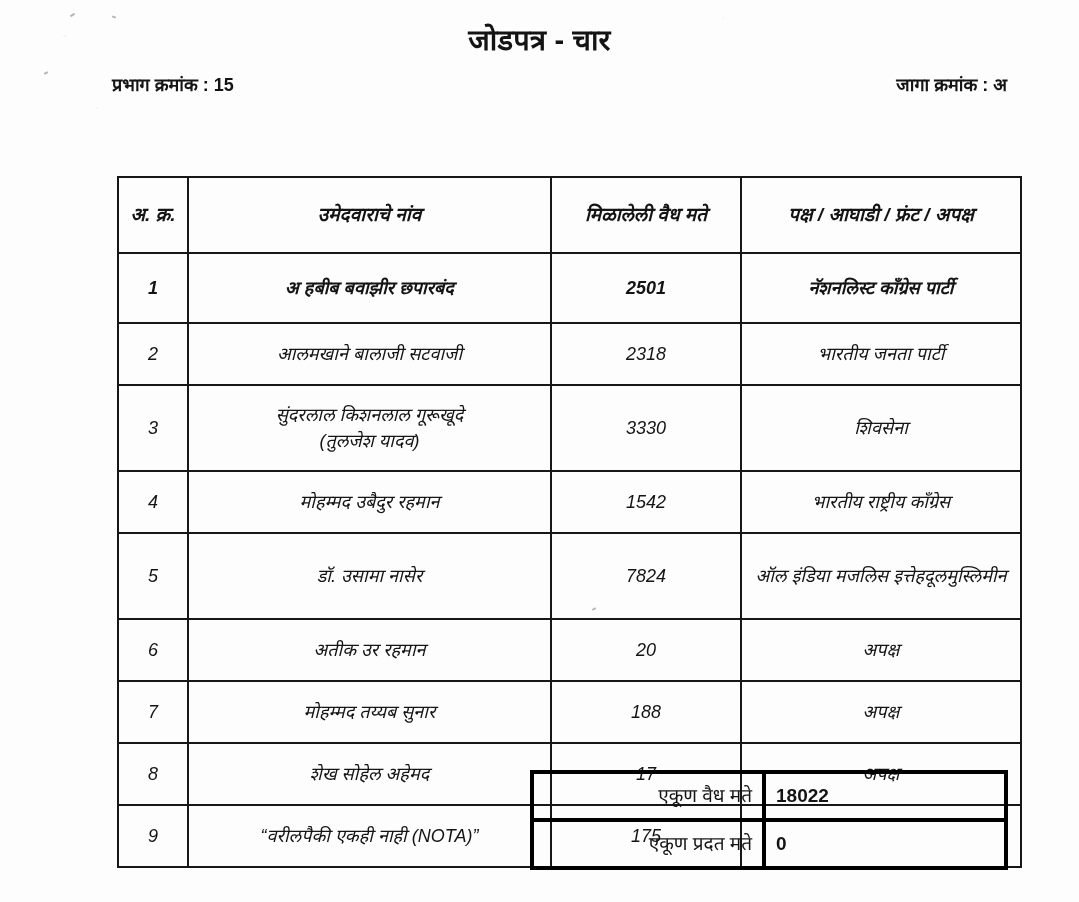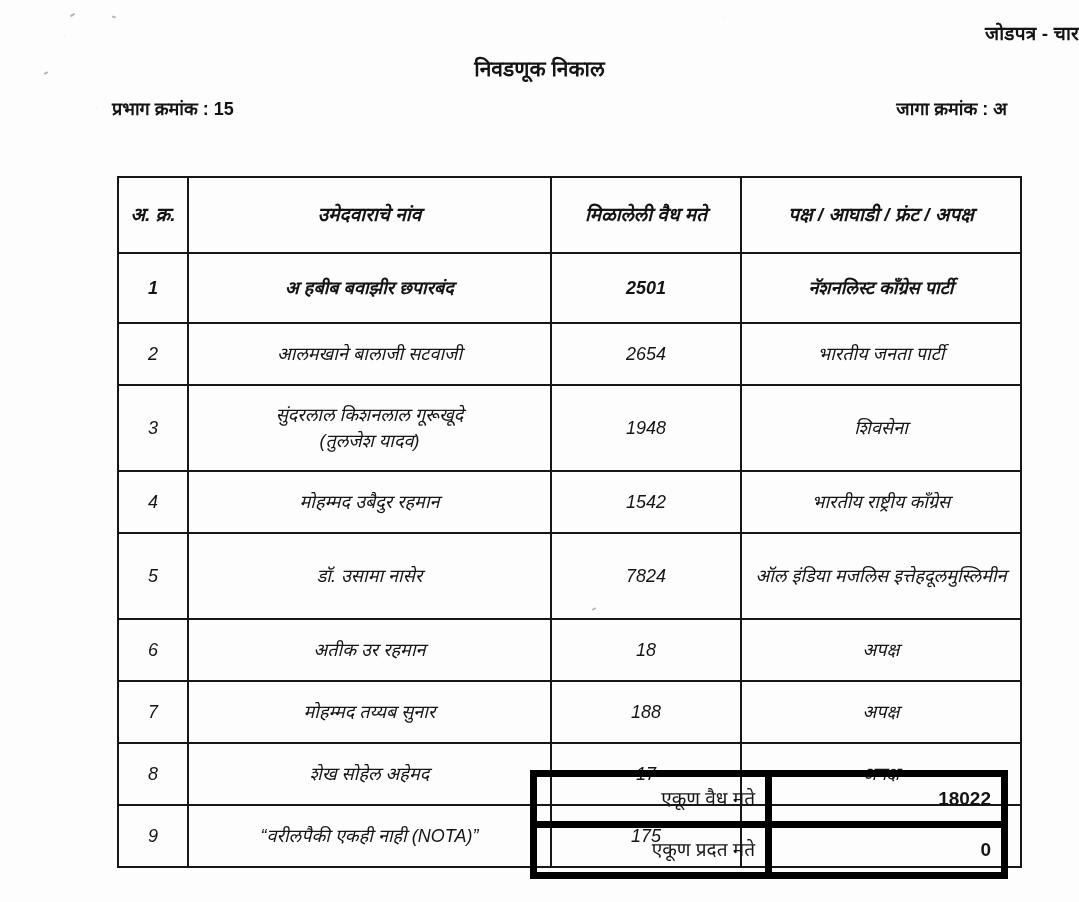--- a/index.html
+++ b/index.html
@@ -36,25 +36,24 @@
     height: 902px;
     box-sizing: border-box;
   }
 
   
   .head-block {
     text-align: center;
     padding-top: 22px;
   }
   .title-1 {
-    font-size: 19px;
+    font-size: 29px;
     font-weight: 700;
     letter-spacing: .2px;
     line-height: 1.25;
-    text-align: right;
   }
   .title-2 {
     font-size: 21px;
     font-weight: 700;
     margin-top: 10px;
     line-height: 1.25;
   }
   .title-3 {
     font-size: 19.5px;
     font-weight: 700;
@@ -119,54 +118,53 @@
     left: 530px;
     top: 770px;
     width: 478px;
   }
   table.summary {
     border-collapse: collapse;
     width: 478px;
     table-layout: fixed;
   }
   table.summary td {
-    border: 7px solid #000000;
+    border: 4px solid #000000;
     height: 40px;
     font-size: 19px;
     padding: 2px 10px;
     line-height: 1.3;
   }
   table.summary td.label {
     width: 208px;
     text-align: right;
     font-weight: 400;
   }
   table.summary td.value {
-    text-align: right;
+    text-align: left;
     font-weight: 700;
   }
 
   
   .speck {
     position: absolute;
     background: rgba(0,0,0,.28);
     z-index: 2;
     pointer-events: none;
   }
 </style>
 </head>
 <body>
 
 <div class="paper"></div>
 
 <div class="sheet">
 
   <div class="head-block">
     <div class="title-1">जोडपत्र - चार</div>
-    <div class="title-2">निवडणूक निकाल</div>
   </div>
 
   <div class="meta-row">
     <div>प्रभाग क्रमांक : 15</div>
     <div>जागा क्रमांक : अ</div>
   </div>
 
   <div class="main-table-wrap">
     <table class="main">
       <colgroup>
@@ -186,45 +184,45 @@
       <tbody id="main-body">
           <tr class="winner">
             <td class="sr"><span>1</span></td>
             <td class="name"><span>अ हबीब बवाझीर छपारबंद</span></td>
             <td class="votes"><span>2501</span></td>
             <td class="party"><span>नॅशनलिस्ट काँग्रेस पार्टी</span></td>
           </tr>
           <tr class="row-std">
             <td class="sr"><span>2</span></td>
             <td class="name"><span>आलमखाने बालाजी सटवाजी</span></td>
-            <td class="votes"><span>2654</span></td>
+            <td class="votes"><span>2318</span></td>
             <td class="party"><span>भारतीय जनता पार्टी</span></td>
           </tr>
           <tr class="row-tall">
             <td class="sr"><span>3</span></td>
             <td class="name"><span>सुंदरलाल किशनलाल गूरूखूदे</span><span class="sub-line">(तुलजेश यादव)</span></td>
-            <td class="votes"><span>1948</span></td>
+            <td class="votes"><span>3330</span></td>
             <td class="party"><span>शिवसेना</span></td>
           </tr>
           <tr class="row-std">
             <td class="sr"><span>4</span></td>
             <td class="name"><span>मोहम्मद उबैदुर रहमान</span></td>
             <td class="votes"><span>1542</span></td>
             <td class="party"><span>भारतीय राष्ट्रीय काँग्रेस</span></td>
           </tr>
           <tr class="row-tall">
             <td class="sr"><span>5</span></td>
             <td class="name"><span>डॉ. उसामा नासेर</span></td>
             <td class="votes"><span>7824</span></td>
             <td class="party"><span>ऑल इंडिया मजलिस इत्तेहदूल</span><span class="sub-line">मुस्लिमीन</span></td>
           </tr>
           <tr class="row-std">
             <td class="sr"><span>6</span></td>
             <td class="name"><span>अतीक उर रहमान</span></td>
-            <td class="votes"><span>18</span></td>
+            <td class="votes"><span>20</span></td>
             <td class="party"><span>अपक्ष</span></td>
           </tr>
           <tr class="row-std">
             <td class="sr"><span>7</span></td>
             <td class="name"><span>मोहम्मद तय्यब सुनार</span></td>
             <td class="votes"><span>188</span></td>
             <td class="party"><span>अपक्ष</span></td>
           </tr>
           <tr class="row-std">
             <td class="sr"><span>8</span></td>

